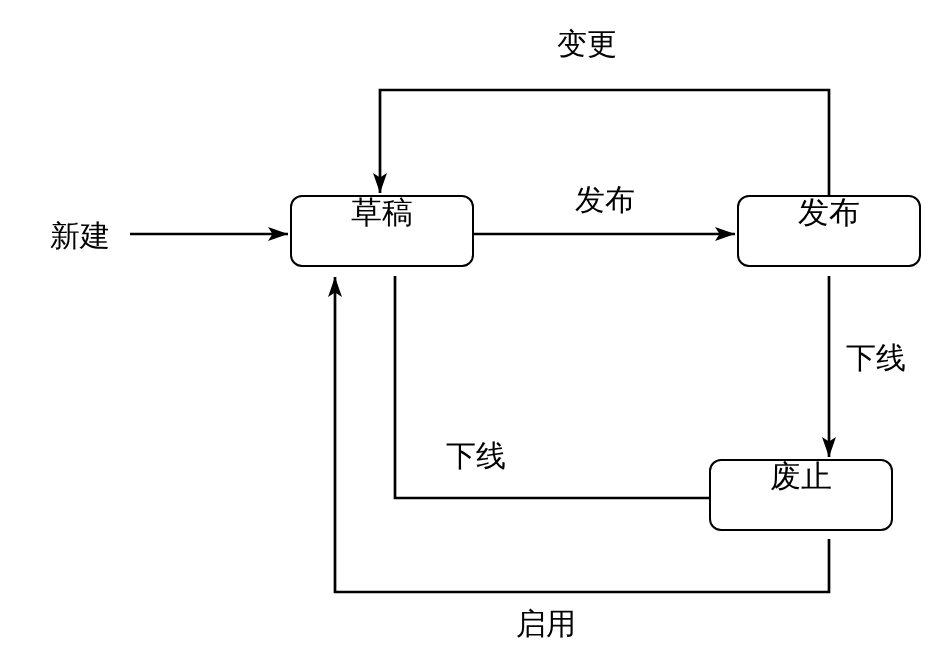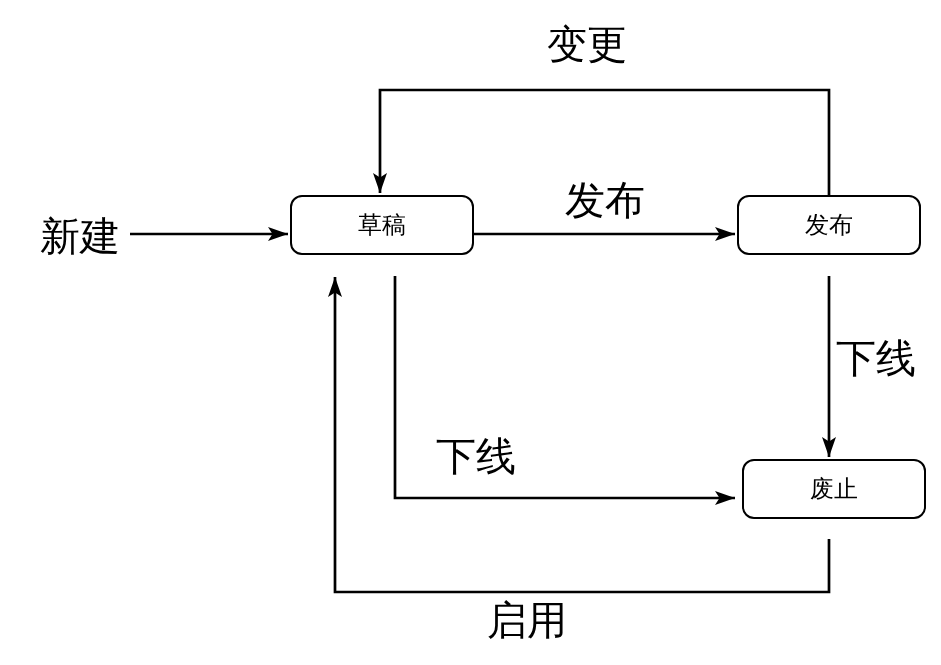--- a/index.html
+++ b/index.html
@@ -25,47 +25,47 @@
   }
   .edge {
     fill: none;
     stroke: #000000;
     stroke-width: 2.7;
     stroke-linejoin: miter;
   }
   .node {
     position: absolute;
     width: 184px;
-    height: 60px;
+    height: 72px;
     box-sizing: border-box;
     border: 2.7px solid #000000;
     border-radius: 12px;
     background: #ffffff;
     display: flex;
-    align-items: center;
+    align-items: flex-start;
     justify-content: center;
-    font-size: 24px;
+    font-size: 31px;
     line-height: 1;
   }
   .node-draft      { left: 290px; top: 195px; }
   .node-published  { left: 737px; top: 195px; }
-  .node-deprecated { left: 742px; top: 459px; }
+  .node-deprecated { left: 709px; top: 459px; }
   .edge-label {
     position: absolute;
     transform: translate(-50%, -50%);
-    font-size: 40px;
+    font-size: 30px;
     line-height: 1;
     white-space: nowrap;
   }
   .lbl-new     { left: 80px;  top: 236px; }
   .lbl-publish { left: 605px; top: 200px; }
   .lbl-change  { left: 587px; top: 44px;  }
   .lbl-offline-right { left: 876px; top: 358px; }
   .lbl-offline-left  { left: 476px; top: 456px; }
-  .lbl-enable  { left: 527px; top: 624px; font-family: Liberation Mono, monospace; }
+  .lbl-enable  { left: 546px; top: 624px; }
 </style>
 </head>
 <body>
 
 <div class="canvas">
 
   <svg class="edges-layer" viewBox="0 0 941 665" xmlns="http://www.w3.org/2000/svg" aria-hidden="true">
     <defs>
       <marker id="arrow" markerUnits="userSpaceOnUse" markerWidth="24" markerHeight="18" refX="21" refY="8" orient="auto">
         <path d="M1,1 L21,8 L1,15 L5.5,8 Z" fill="#000000"></path>

